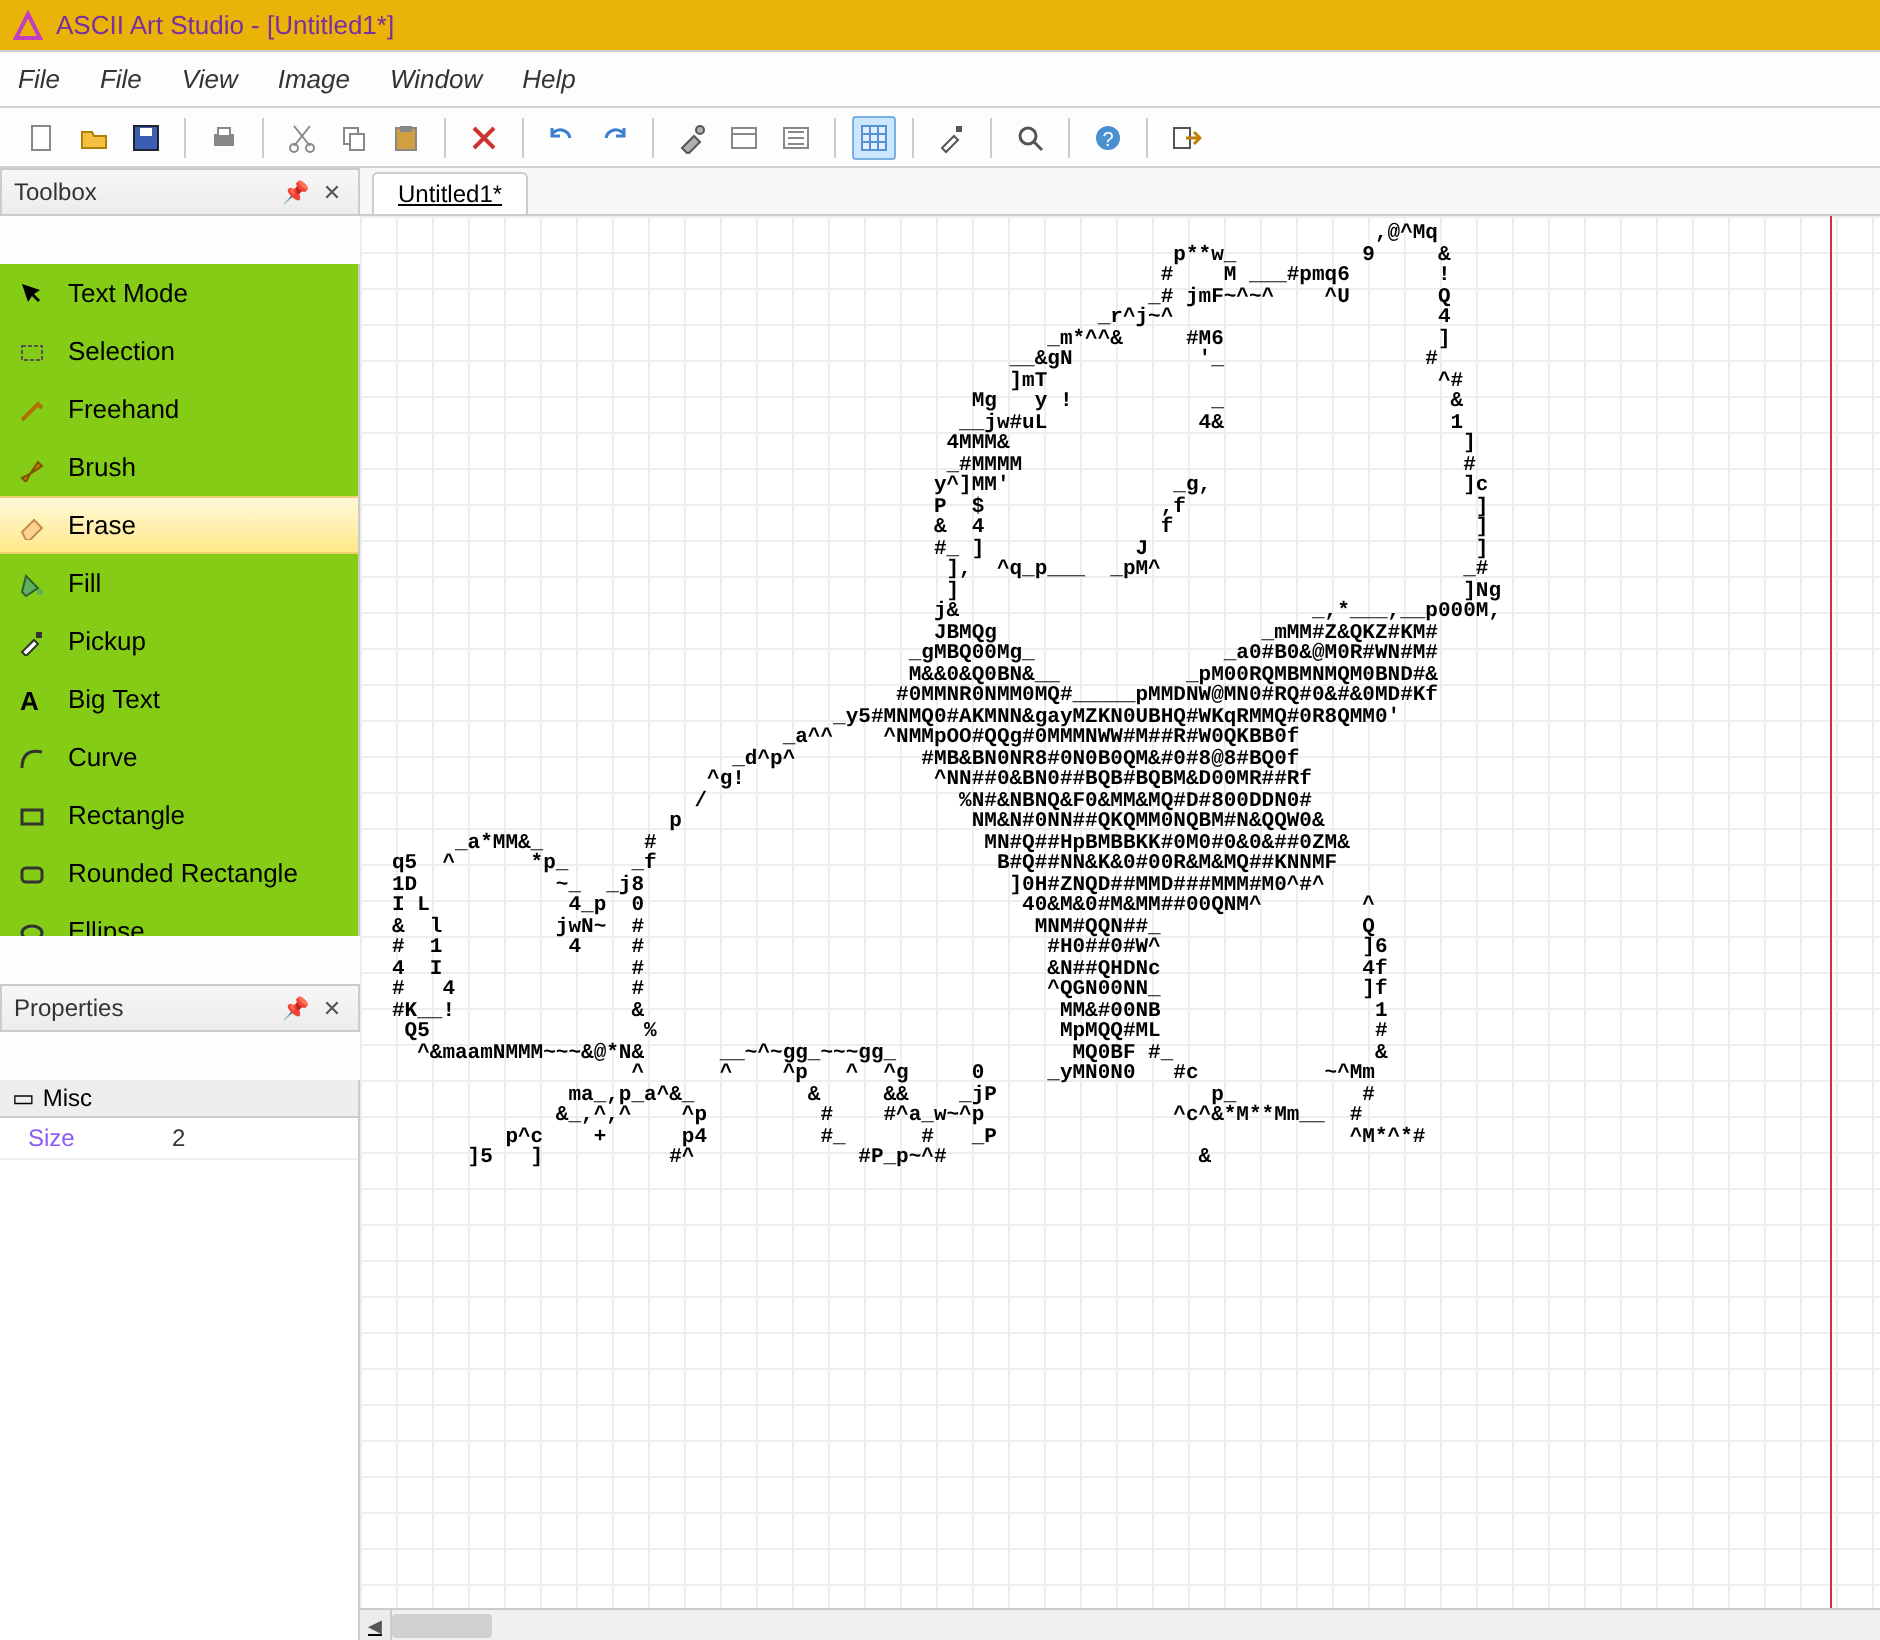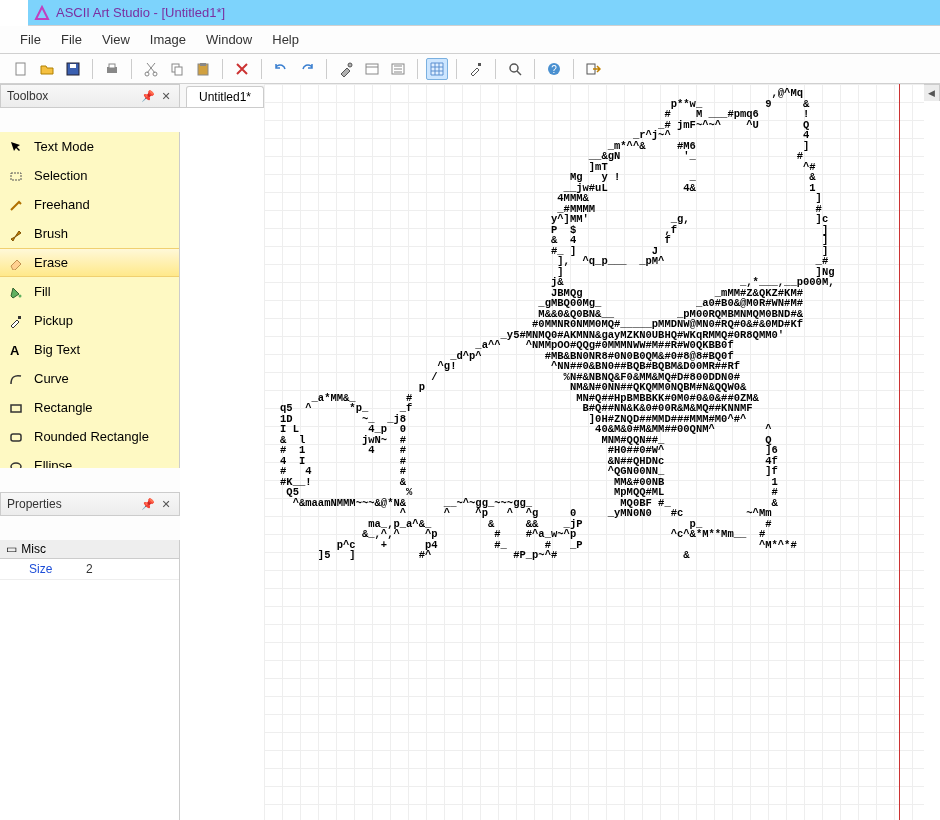--- a/index.html
+++ b/index.html
@@ -1,57 +1,57 @@
 <!DOCTYPE html>
 <html><head>
 <meta charset="utf-8">
 <style>
 * { box-sizing: border-box; margin: 0; padding: 0; font-family: "Segoe UI", Tahoma, sans-serif; }
 body { width: 940px; height: 820px; background: #fff; overflow: hidden; position: relative; }
 
 
-.titlebar { height: 26px; background: #7dd3fc; display: flex; align-items: center; padding: 0 6px; border-bottom: 1px solid #d0d0d0; margin-left: 28px; }
+.titlebar { height: 26px; background: #eab308; display: flex; align-items: center; padding: 0 6px; border-bottom: 1px solid #d0d0d0; }
 .titlebar .logo { width: 16px; height: 16px; margin-right: 6px; color: #c040c0; }
 .titlebar .title { color: #7a2fa0; font-size: 13px; }
 
 
-.menubar { height: 28px; background: #fdfdfd; display: flex; align-items: center; padding: 0 20px; gap: 20px; border-bottom: 1px solid #d0d0d0; }
+.menubar { height: 28px; background: #fdfdfd; display: flex; align-items: center; padding: 0 9px; gap: 20px; border-bottom: 1px solid #d0d0d0; font-style: italic; }
 .menubar span { font-size: 13px; color: #333; cursor: pointer; }
 
 
 .toolbar { height: 30px; background: #fdfdfd; display: flex; align-items: center; padding: 0 10px; gap: 4px; border-bottom: 1px solid #d0d0d0; }
 .toolbar .tbtn { width: 22px; height: 22px; display: flex; align-items: center; justify-content: center; cursor: pointer; border-radius: 2px; }
 .toolbar .sep { width: 1px; height: 20px; background: #ccc; margin: 0 4px; }
 .toolbar .active { background: #cde6ff; border: 1px solid #7ab0e0; }
 
 
 .main { display: flex; height: calc(100% - 84px); }
 .leftcol { width: 180px; display: flex; flex-direction: column; background: #fdfdfd; gap: 24px; }
 
 
 .panel-hdr { height: 24px; background: linear-gradient(#f7f7f7,#ececec); border: 1px solid #ccc; display: flex; align-items: center; padding: 0 6px; font-size: 12px; color: #333; }
 .panel-hdr .spacer { flex: 1; }
 .panel-hdr .pin, .panel-hdr .close { width: 14px; height: 14px; margin-left: 4px; cursor: pointer; display:flex; align-items:center; justify-content:center; font-size:11px; color:#555;}
 
 
-.toolbox { flex: 1; border-right: 1px solid #ccc; overflow: auto; background:#fef9c3; }
+.toolbox { flex: 1; border-right: 1px solid #ccc; overflow: auto; background:#84cc16; }
 .tool-item { height: 29px; display: flex; align-items: center; padding: 0 8px; gap: 10px; font-size: 13px; cursor: pointer; }
 .tool-item.selected { background: linear-gradient(#fff8d8,#ffe98a); border-top:1px solid #f0d070; border-bottom:1px solid #f0d070; }
 .tool-icon { width: 16px; height: 16px; display:flex; align-items:center; justify-content:center; }
 .toolbox .expand-arrow { text-align:center; color:#555; padding:4px 0; font-size:10px;}
 
 
 .properties { border-right: 1px solid #ccc; background:#fff; min-height: 280px; }
 .prop-group { background:#eee; border-bottom:1px solid #ccc; padding:2px 6px; font-size:12px; display:flex; align-items:center; gap:4px;}
 .prop-row { display:flex; border-bottom:1px solid #eee; font-size:12px; }
-.prop-row .k { width: 80px; padding:3px 29px; color:#1d4ed8; }
+.prop-row .k { width: 80px; padding:3px 14px; color:#8b5cf6; }
 .prop-row .v { flex:1; padding:3px 6px; color:#333; }
 
 
-.canvas-area { flex:1; display:flex; flex-direction:row; position:relative; }
+.canvas-area { flex:1; display:flex; flex-direction:column; position:relative;text-decoration:underline; }
 .tabstrip { height: 24px; border-bottom:1px solid #ccc; display:flex; align-items:flex-end; padding-left:6px; background:#f7f7f7;}
 .tab { padding: 3px 12px; border:1px solid #ccc; border-bottom:none; background:#fff; font-size:12px; border-radius:3px 3px 0 0; }
 .canvas-wrap { flex:1; overflow:auto; position:relative; }
 .grid-bg { position:absolute; inset:0;
   background-image:
     linear-gradient(#eee 1px, transparent 1px),
     linear-gradient(90deg, #eee 1px, transparent 1px);
   background-size: 18px 18px;
 }
 .ruler-v { position:absolute; top:0; bottom:0; right:24px; width:1px; background:#c33; }

